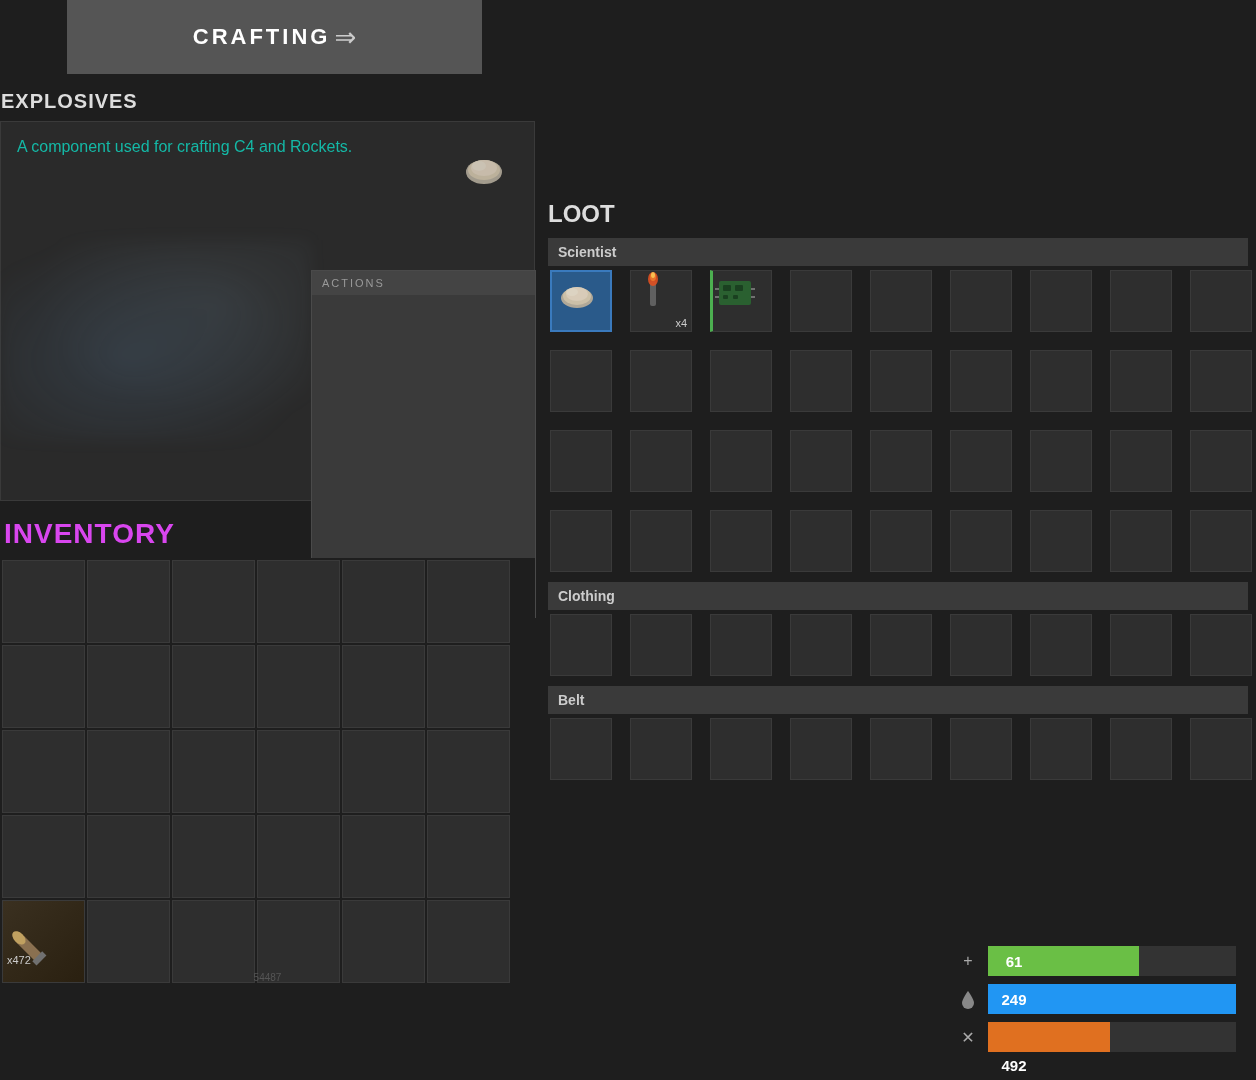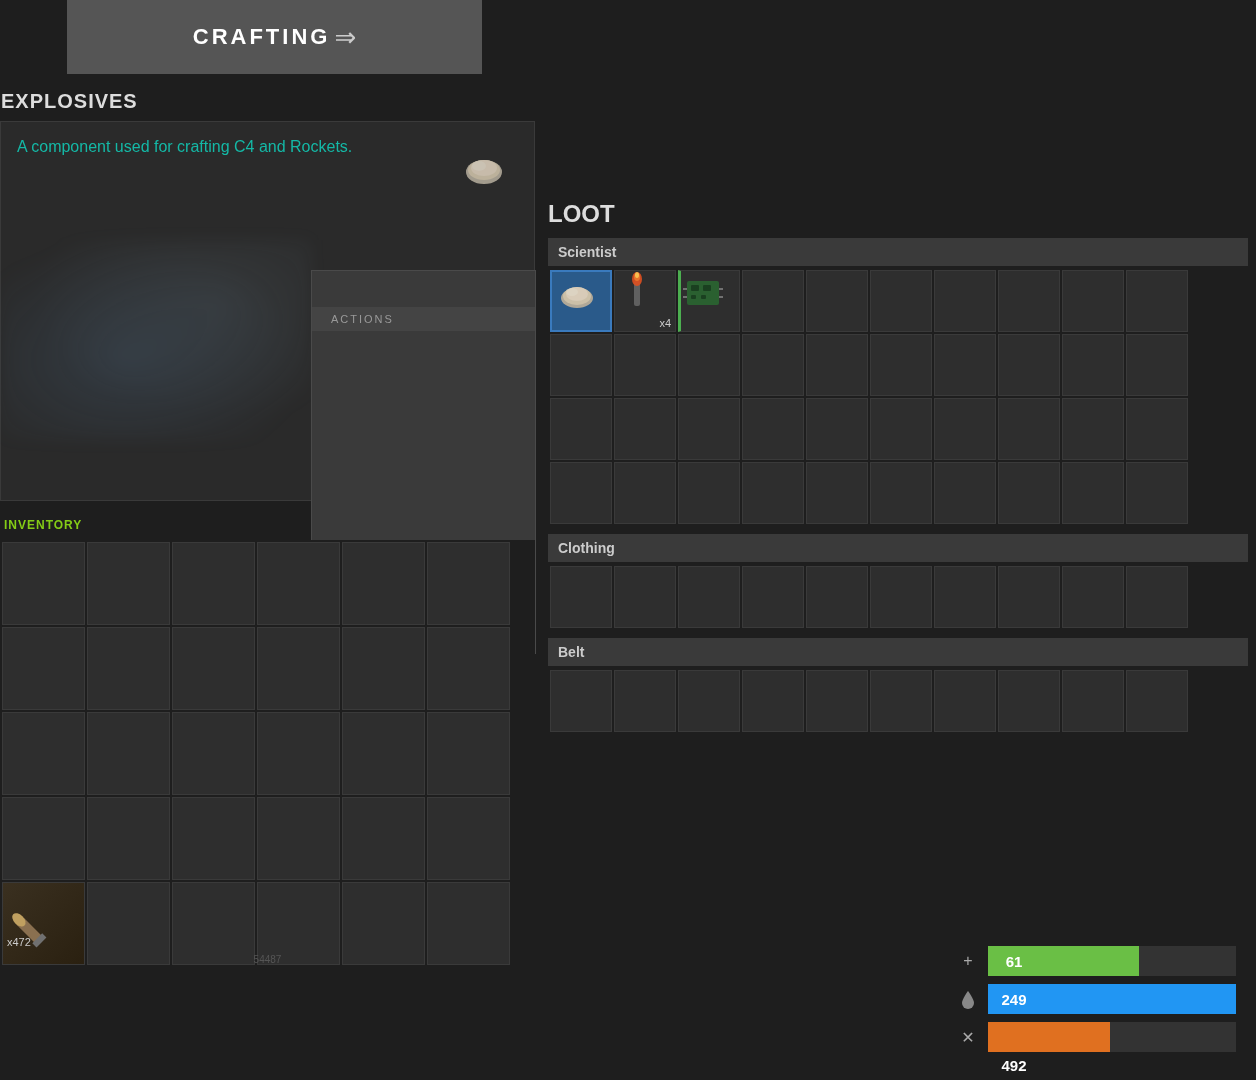--- a/index.html
+++ b/index.html
@@ -87,25 +87,24 @@
     .actions-panel {
       position: absolute;
       top: 148px;
       left: 310px;
       width: 225px;
       background-color: #3a3a3a;
       border: 1px solid #4a4a4a;
     }
     .actions-header {
       background-color: #444;
-      padding: 6px 19px;
+      padding: 6px 10px;
       font-size: 11px;
       letter-spacing: 2px;
       color: #999;
-      margin-top: 36px;
     }
     .actions-body {
       height: 280px;
     }
     .drop-button {
       display: flex;
       align-items: center;
       gap: 10px;
       padding: 10px 16px;
       background-color: #4a4a4a;
@@ -126,22 +125,22 @@
     }
 
     
     .inventory-section {
       position: absolute;
       top: 518px;
       left: 0;
       width: 535px;
     }
     .inventory-title {
-      color: #84cc16;
-      font-size: 12px;
+      color: #d946ef;
+      font-size: 28px;
       font-weight: bold;
       letter-spacing: 1px;
       margin-bottom: 8px;
       padding-left: 4px;
     }
     .inventory-grid {
       display: grid;
       grid-template-columns: repeat(6, 83px);
       grid-template-rows: repeat(5, 83px);
       gap: 2px;
@@ -201,21 +200,21 @@
     .loot-subsection-header {
       background-color: #3a3a3a;
       padding: 6px 10px;
       font-size: 14px;
       color: #ccc;
       font-weight: bold;
       margin-bottom: 2px;
     }
     .loot-grid {
       display: grid;
-      gap: 2px;
+      gap: 18px;
       padding: 2px;
       background-color: #1e1e1e;
     }
     .loot-grid-scientist {
       grid-template-columns: repeat(10, 62px);
       grid-template-rows: repeat(4, 62px);
     }
     .loot-grid-clothing {
       grid-template-columns: repeat(10, 62px);
       grid-template-rows: repeat(1, 62px);

